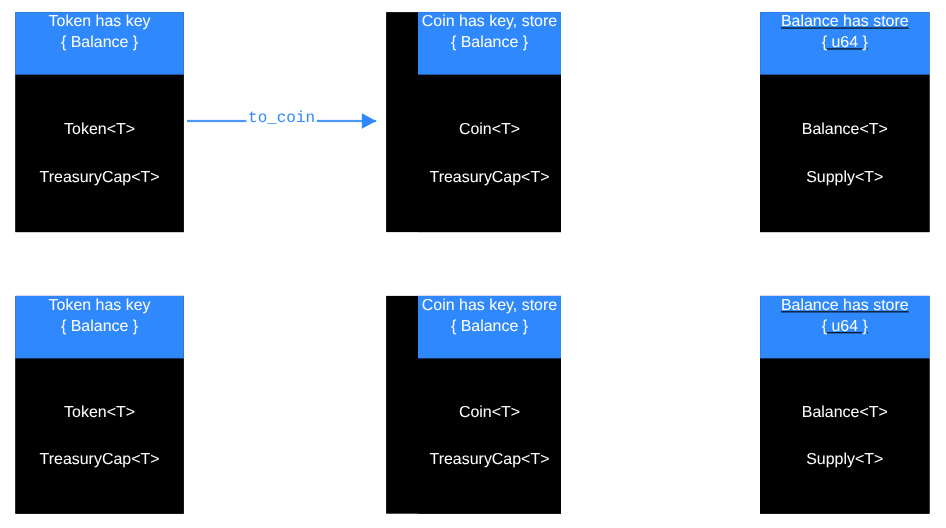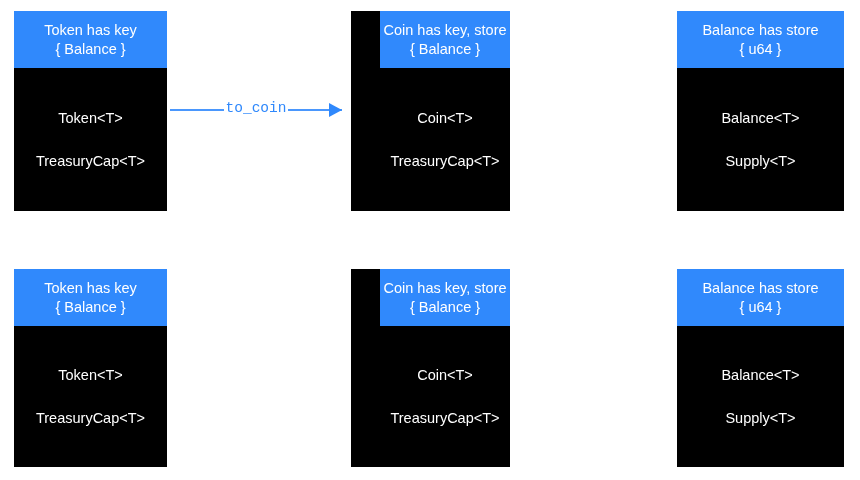--- a/index.html
+++ b/index.html
@@ -34,21 +34,21 @@
   .entity-header {
     box-sizing: border-box;
     background: #3089fc;
     color: #ffffff;
     font-size: 14.5px;
     line-height: 19px;
     text-align: center;
     display: flex;
     flex-direction: column;
     align-items: center;
-    justify-content: center;
+    justify-content: flex-start;
     height: 57px;
     padding: 0 4px;
   }
   .entity-header .hdr-line { display: block; white-space: nowrap; }
 
   .entity-body {
     box-sizing: border-box;
     flex: 1;
     background: #000000;
     color: #ffffff;
@@ -59,21 +59,21 @@
     gap: 26px;
     font-size: 14.5px;
     line-height: 17px;
     padding: 0 4px;
   }
   .entity-body .field { white-space: nowrap; display: block; }
 
   
   .col-a { left: 14px;  width: 153px; }
   .col-b { left: 351px; width: 159px; padding-left: 29px; }
-  .col-c { left: 677px; width: 167px; }
+  .col-c { left: 691px; width: 154px; text-decoration: underline; }
 
   .row-top    { top: 11px;  height: 200px; }
   .row-bottom { top: 269px; height: 198px; }
 
   
   .arrow {
     position: absolute;
     height: 20px;
     display: flex;
     align-items: flex-start;

